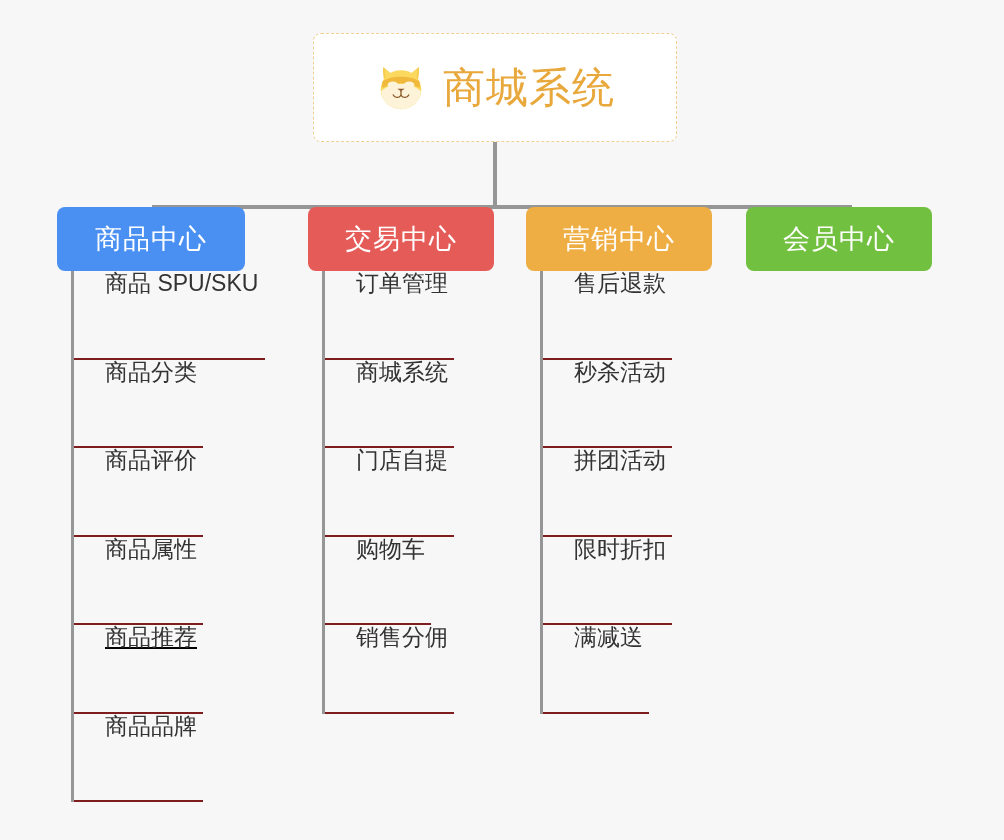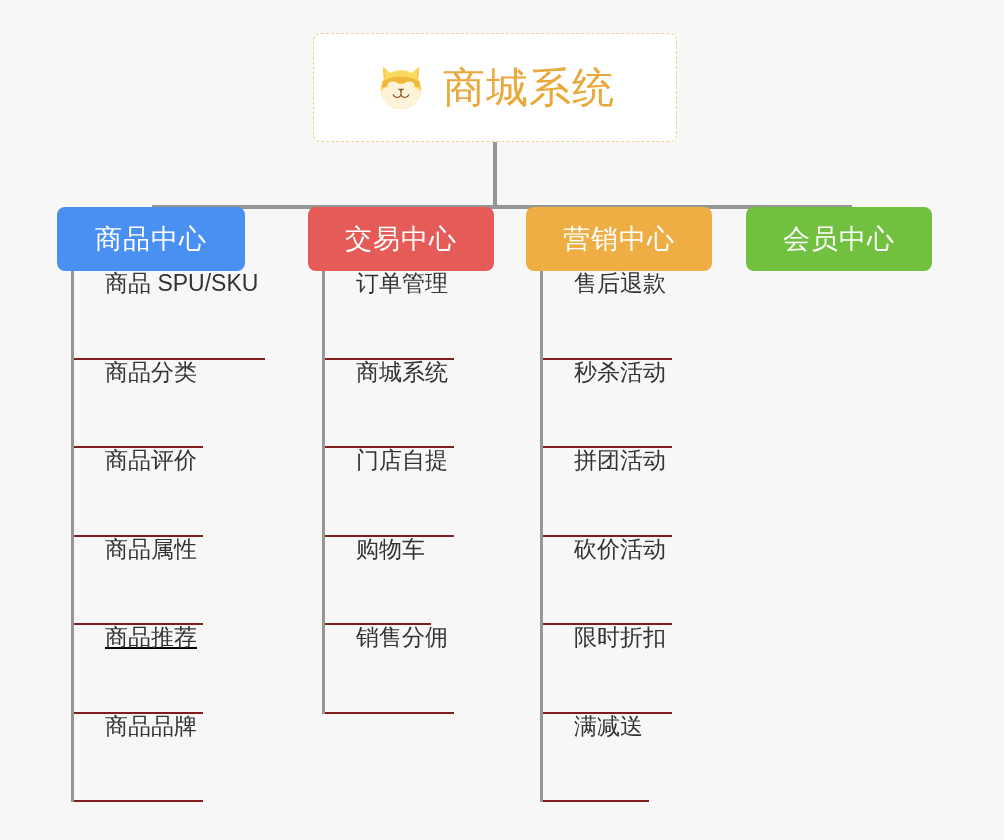--- a/index.html
+++ b/index.html
@@ -192,23 +192,20 @@
       <div class="leaf" style="width: 129px;">
           <span class="leaf-label">售后退款</span>
         </div>
       <div class="leaf" style="width: 129px;">
           <span class="leaf-label">秒杀活动</span>
         </div>
       <div class="leaf" style="width: 129px;">
           <span class="leaf-label">拼团活动</span>
         </div>
       <div class="leaf" style="width: 129px;">
-          <span class="leaf-label">砍价活动</span>
-        </div>
-      <div class="leaf" style="width: 129px;">
           <span class="leaf-label">限时折扣</span>
         </div>
       <div class="leaf" style="width: 106px;">
           <span class="leaf-label">满减送</span>
         </div>
     </div>
   </div>
 
   <div class="column" id="col-3">
     <div class="cat-header">会员中心</div>

